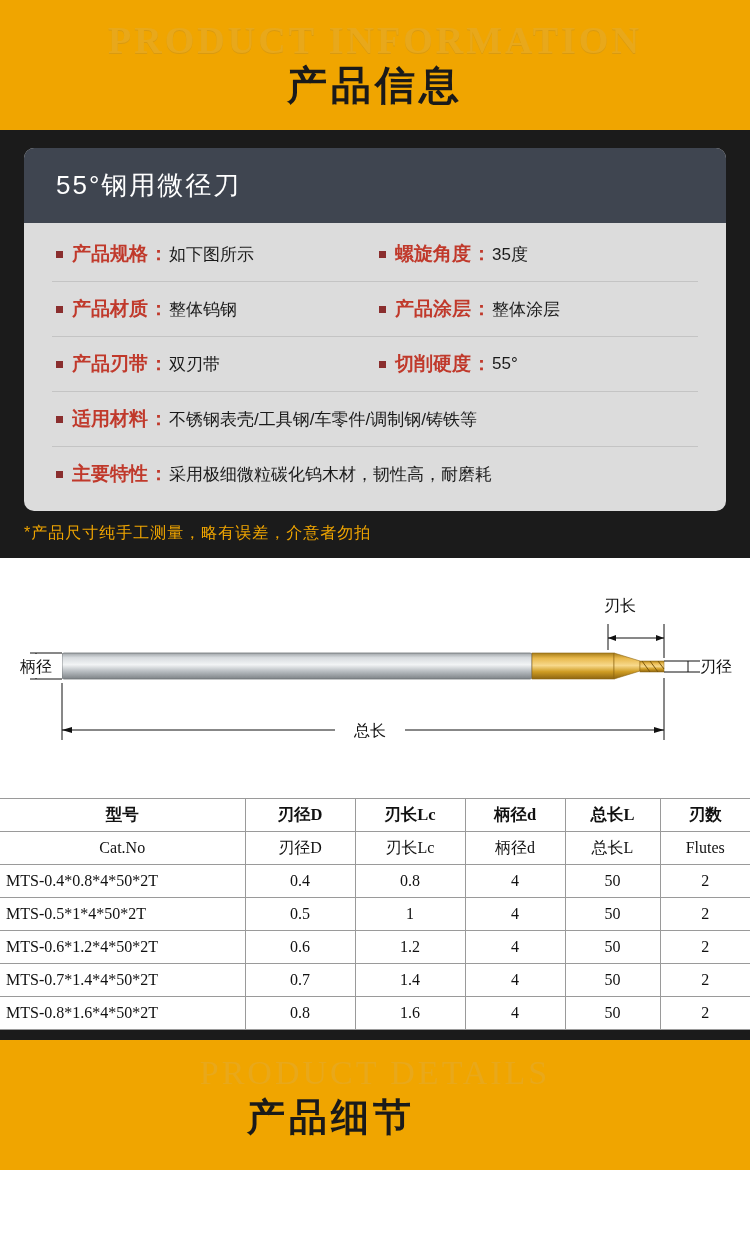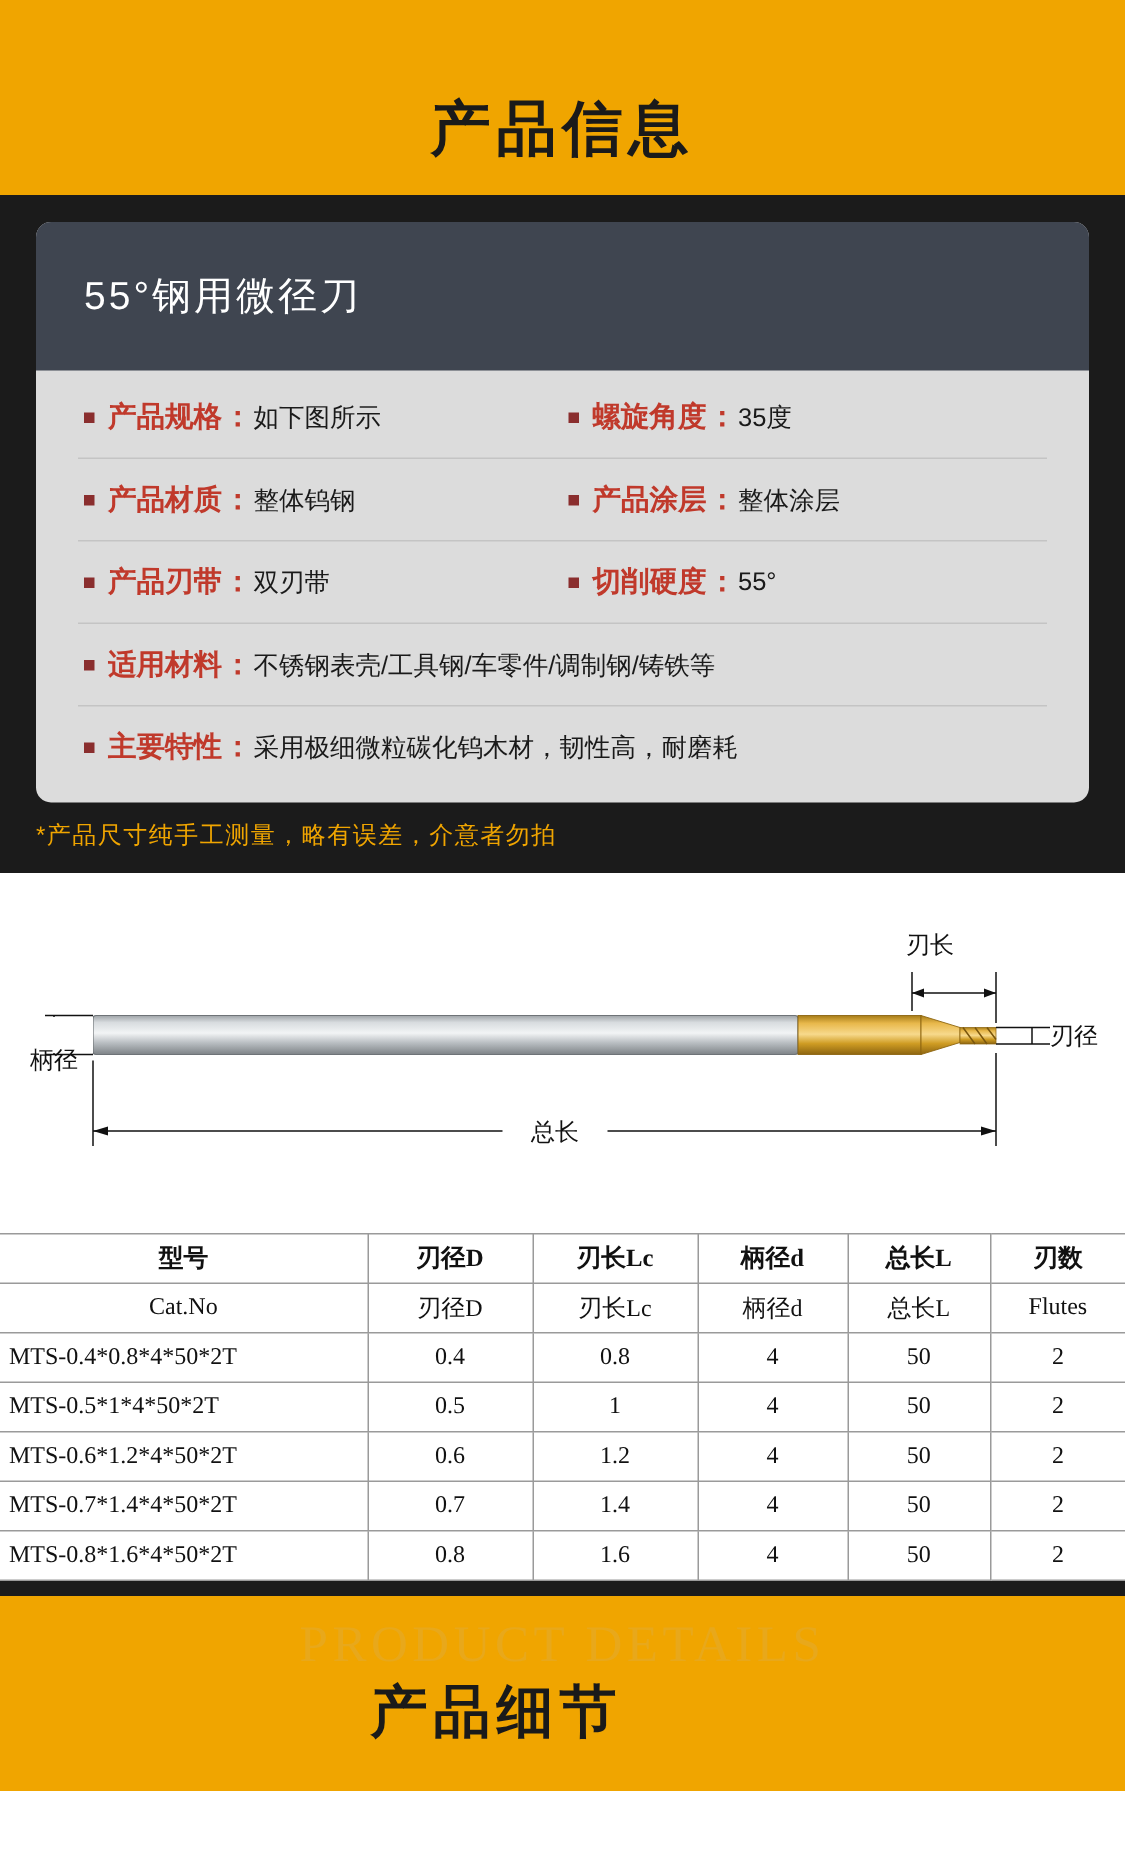--- a/index.html
+++ b/index.html
@@ -65,21 +65,21 @@
     width: 702px;
     margin: 0 auto;
     border-radius: 10px;
     overflow: hidden;
     background: #dcdcdc;
   }
   .spec-card-head {
     background: #3f4550;
     color: #ffffff;
     font-size: 26px;
-    padding: 32px 32px;
+    padding: 20px 32px;
     letter-spacing: 2px;
   }
   .spec-body {
     padding: 4px 28px 10px 28px;
     border-radius: 25px;
   }
   .spec-row {
     display: flex;
     border-bottom: 1px solid #c4c4c4;
   }
@@ -219,20 +219,21 @@
     height: 10px;
     background: #1b1b1b;
   }
 </style>
 </head>
 <body>
 
 <div class="page">
 
   <div class="header-band">
+    <div class="header-ghost">PRODUCT INFORMATION</div>
     <div class="header-title">产品信息</div>
   </div>
 
   <div class="spec-section">
     <div class="spec-card">
       <div class="spec-card-head">55°钢用微径刀</div>
       <div class="spec-body">
 
         <div class="spec-row">
           <div class="spec-cell">
@@ -346,21 +347,21 @@
       <line x1="688" y1="103" x2="688" y2="114" stroke="#111" stroke-width="1"></line>
 
       <line x1="62" y1="125" x2="62" y2="182" stroke="#111" stroke-width="1"></line>
       <line x1="664" y1="120" x2="664" y2="182" stroke="#111" stroke-width="1"></line>
       <line x1="62" y1="172" x2="664" y2="172" stroke="#111" stroke-width="1"></line>
       <polygon points="62,172 72,169 72,175" fill="#111"></polygon>
       <polygon points="664,172 654,169 654,175" fill="#111"></polygon>
       <rect x="335" y="160" width="70" height="24" fill="#ffffff"></rect>
     </svg>
 
-    <div class="dim-text" style="left:10px; top:99px; width:52px; text-align:center;margin-top:16px;">柄径</div>
+    <div class="dim-text" style="left:10px; top:99px; width:52px; text-align:center;">柄径</div>
     <div class="dim-text" style="left:604px; top:38px;">刃长</div>
     <div class="dim-text" style="left:700px; top:99px;">刃径</div>
     <div class="dim-text" style="left:335px; top:163px; width:70px; text-align:center;">总长</div>
   </div>
 
   <div class="table-wrap">
     <table class="spec-table">
       <colgroup>
         <col style="width:245px">
         <col style="width:110px">

